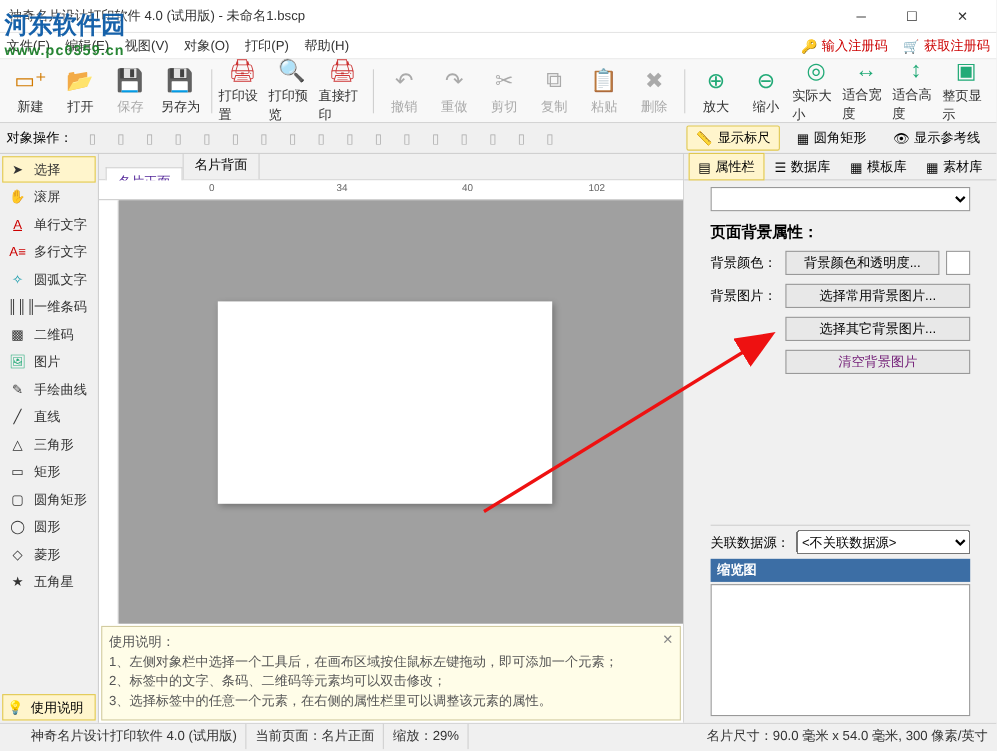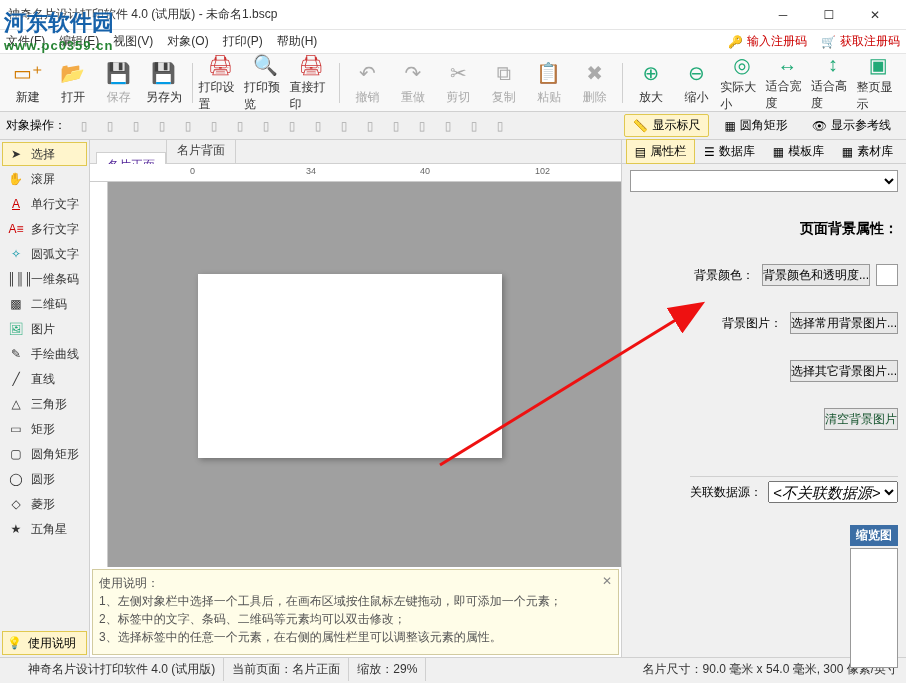--- a/index.html
+++ b/index.html
@@ -37,45 +37,45 @@
 
 .toolpanel { width: 90px; background: #f0f0f0; border-right: 1px solid #d0d0d0; display: flex; flex-direction: column; padding: 2px; gap: 1px; overflow: hidden; }
 .tool-item { height: 24px; display: flex; align-items: center; padding: 0 4px; gap: 6px; font-size: 12px; color: #333; border: 1px solid transparent; }
 .tool-item.active { background: #fff5cc; border: 1px solid #e0c850; }
 .tool-item .ti-icon { width: 18px; text-align: center; }
 .tool-help { height: 24px; margin-top: auto; display: flex; align-items: center; padding: 0 4px; gap: 6px; background: #fff5cc; border: 1px solid #e0c850; }
 .tool-help .bulb { color: #f0a500; }
 
 .center { flex: 1; display: flex; flex-direction: column; background: #fff; border-right: 1px solid #d0d0d0; overflow: hidden; }
 .card-tabs { height: 24px; display: flex; align-items: flex-end; background: #f0f0f0; border-bottom: 1px solid #d0d0d0; padding-left: 6px; gap: 0; }
-.card-tab { padding: 4px 10px; font-size: 12px; border: 1px solid #d0d0d0; border-bottom: none; background: #f0f0f0; color: #404040; }
+.card-tab { padding: 4px 10px; font-size: 12px; border: 1px solid #d0d0d0; border-bottom: none; background: #f0f0f0; color: #000000; }
 .card-tab.active { background: #fff; color: #4c1d95; position: relative; top: 15px; }
 .ruler-h { height: 18px; background: #fff; border-bottom: 1px solid #ccc; position: relative; font-size: 9px; color: #666; }
 .ruler-h .tick { position: absolute; top: 2px; }
 .canvas-wrap { flex: 1; display: flex; }
 .ruler-v { width: 18px; background: #fff; border-right: 1px solid #ccc; }
 .canvas { flex: 1; background: #a0a0a0; position: relative; overflow: auto; }
 .page { position: absolute; left: 90px; top: 92px; width: 304px; height: 184px; background: #fff; box-shadow: 2px 2px 6px rgba(0,0,0,.3); }
 .help-box { height: 86px; margin: 2px; background: #fffde8; border: 1px solid #d2cba0; padding: 4px 10px 4px 6px; font-size: 12px; color: #555; position: relative; line-height: 1.5; }
 .help-box .hx { position: absolute; top: 2px; right: 6px; color: #888; }
 
 .rightpanel { width: 284px; background: #f0f0f0; display: flex; flex-direction: column; }
 .prop-tabs { height: 24px; display: flex; align-items: center; padding: 0 4px; gap: 0; border-bottom: 1px solid #d0d0d0; }
 .prop-tab { flex: 1; padding: 3px 4px; font-size: 12px; display: flex; align-items: center; justify-content: center; gap: 4px; border: 1px solid transparent; }
 .prop-tab.active { background: #fff5cc; border: 1px solid #e0c850; }
-.prop-body { padding: 6px 8px; flex: 1; display: flex; flex-direction: column; gap: 22px; position: relative; align-items: flex-end; }
+.prop-body { padding: 6px 24px; flex: 1; display: flex; flex-direction: column; gap: 4px; position: relative; }
 .prop-select { height: 22px; border: 1px solid #999; background: #fff; width: 100%; font-size: 12px; }
 .prop-title { font-weight: bold; font-size: 14px; padding: 6px 0 2px; }
 .prop-row { display: flex; align-items: center; gap: 6px; font-size: 12px; padding: 2px 0; }
 .prop-row .rl { width: 62px; text-align: left; }
 .prop-btn { flex: 1; height: 22px; border: 1px solid #999; background: #e8e8e8; font-size: 12px; text-align: center; line-height: 20px; }
-.prop-btn.disabled { color: #14532d; }
+.prop-btn.disabled { color: #701a75; }
 .color-swatch { width: 22px; height: 22px; border: 1px solid #999; background: #fff; }
 .ds-row { display: flex; align-items: center; gap: 6px; font-size: 12px; margin-top: auto; padding-top: 4px; border-top: 1px solid #d0d0d0; }
-.ds-row select { flex: 1; height: 22px; font-size: 15px; font-style: italic; }
+.ds-row select { flex: 1; height: 22px; font-size: 12px; }
 .thumb-section { }
 .thumb-hdr { background: #3c6ea5; color: #fff; font-size: 12px; font-weight: bold; padding: 2px 6px; }
 .thumb-body { height: 120px; background: #fff; border: 1px solid #999; margin-top: 2px; }
 
 .red-arrow { position: absolute; pointer-events: none; z-index: 200; }
 
 .statusbar { height: 24px; background: #f0f0f0; border-top: 1px solid #d0d0d0; display: flex; align-items: center; font-size: 12px; color: #333; padding-left: 20px; }
 .sb-cell { padding: 0 8px; border-right: 1px solid #d0d0d0; height: 100%; display: flex; align-items: center; }
 .sb-cell:last-child { border-right: none; margin-left: auto; }
 </style>

